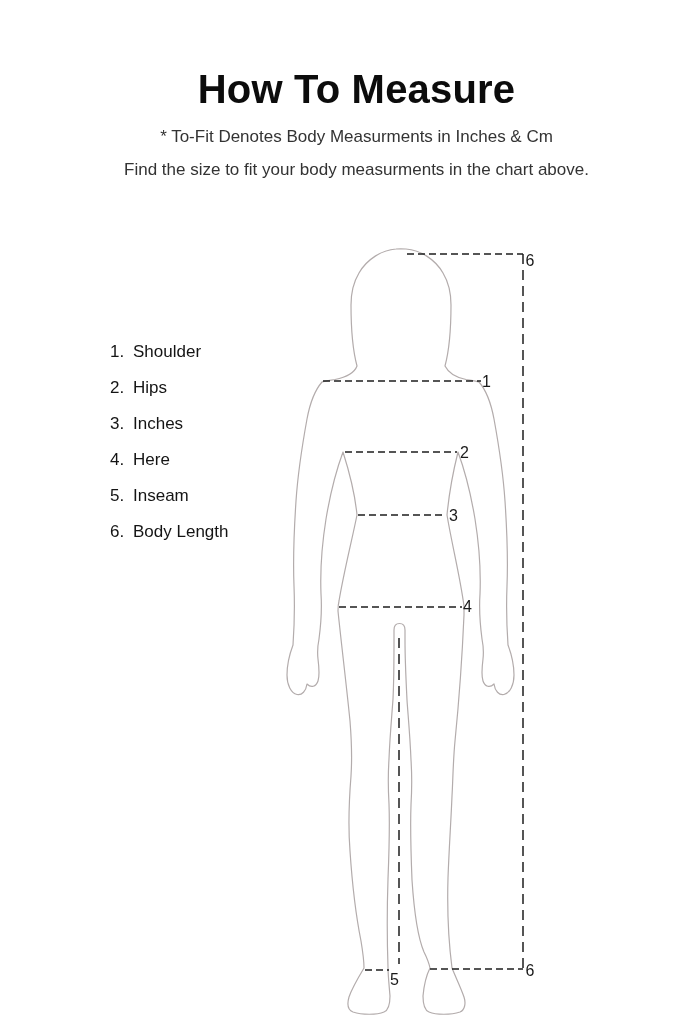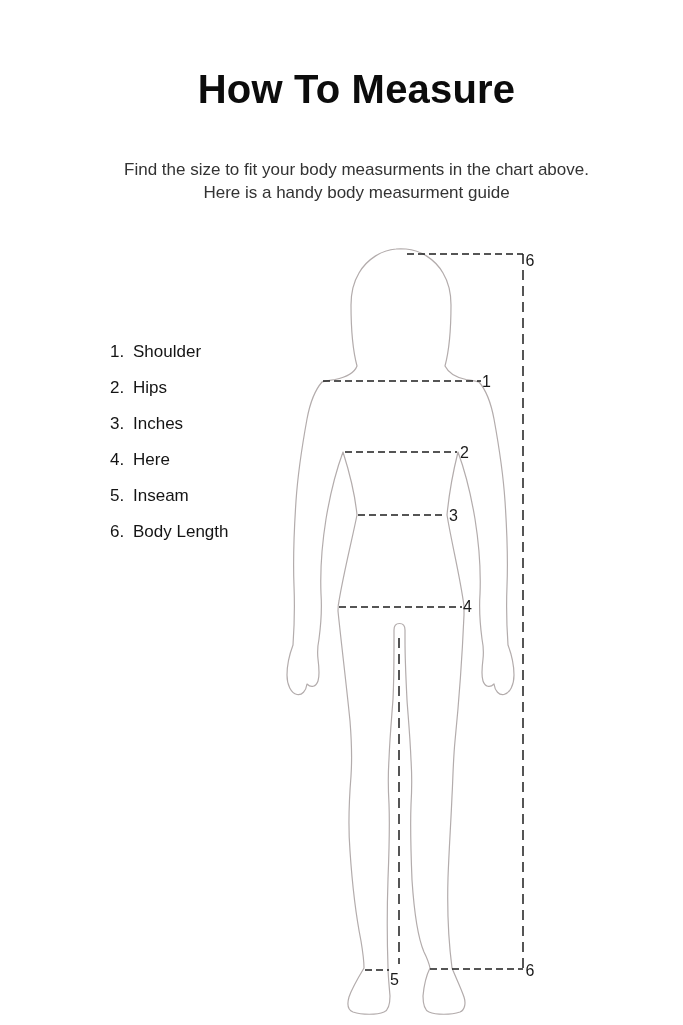--- a/index.html
+++ b/index.html
@@ -95,24 +95,24 @@
     stroke: none;
   }
 </style>
 </head>
 <body>
 
 <div class="page">
 
   <h1 class="centered title">How To Measure</h1>
 
+  <p class="centered note">* To-Fit Denotes Body Measurments in Inches &amp; Cm</p>
 
   <p class="centered desc">
     <span>Find the size to fit your body measurments in the chart above.</span>
-    <span>Here is a handy body measurment guide</span>
   </p>
 
   <ol class="measure-list">
     <li>
       <span class="num">1.</span>
       <span class="lbl">Shoulder</span>
     </li>
     <li>
       <span class="num">2.</span>
       <span class="lbl">Hips</span>

